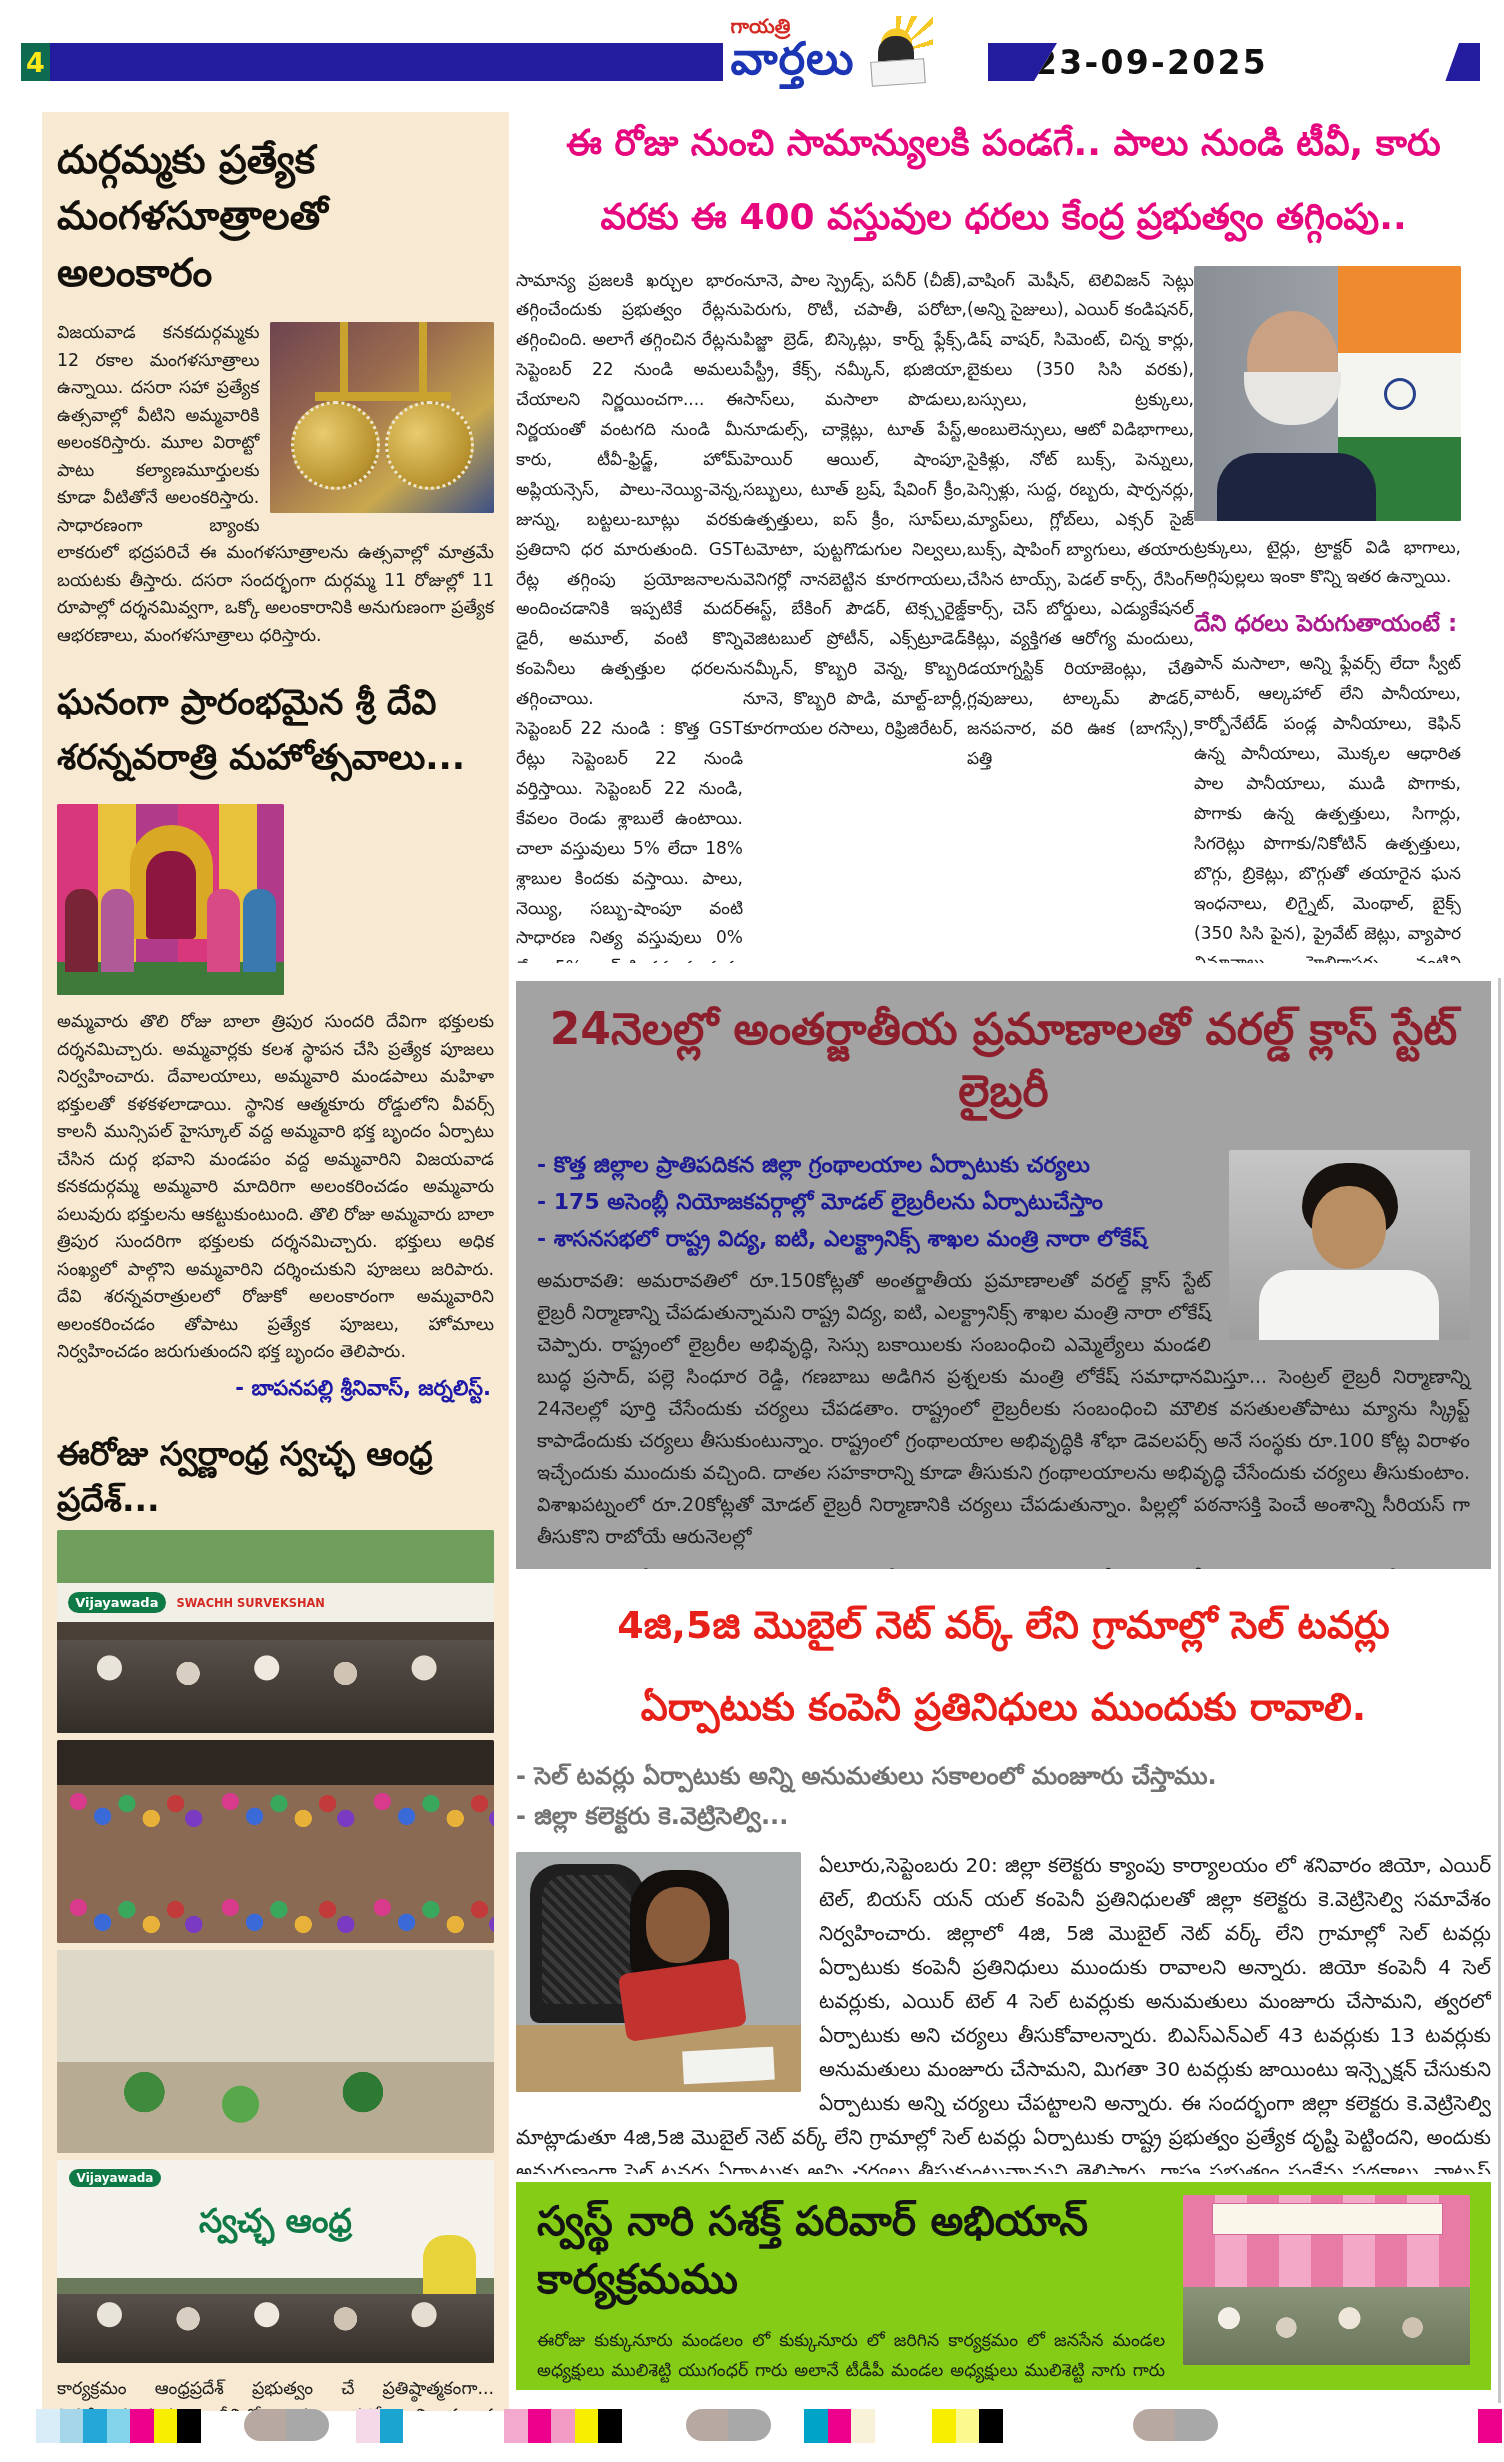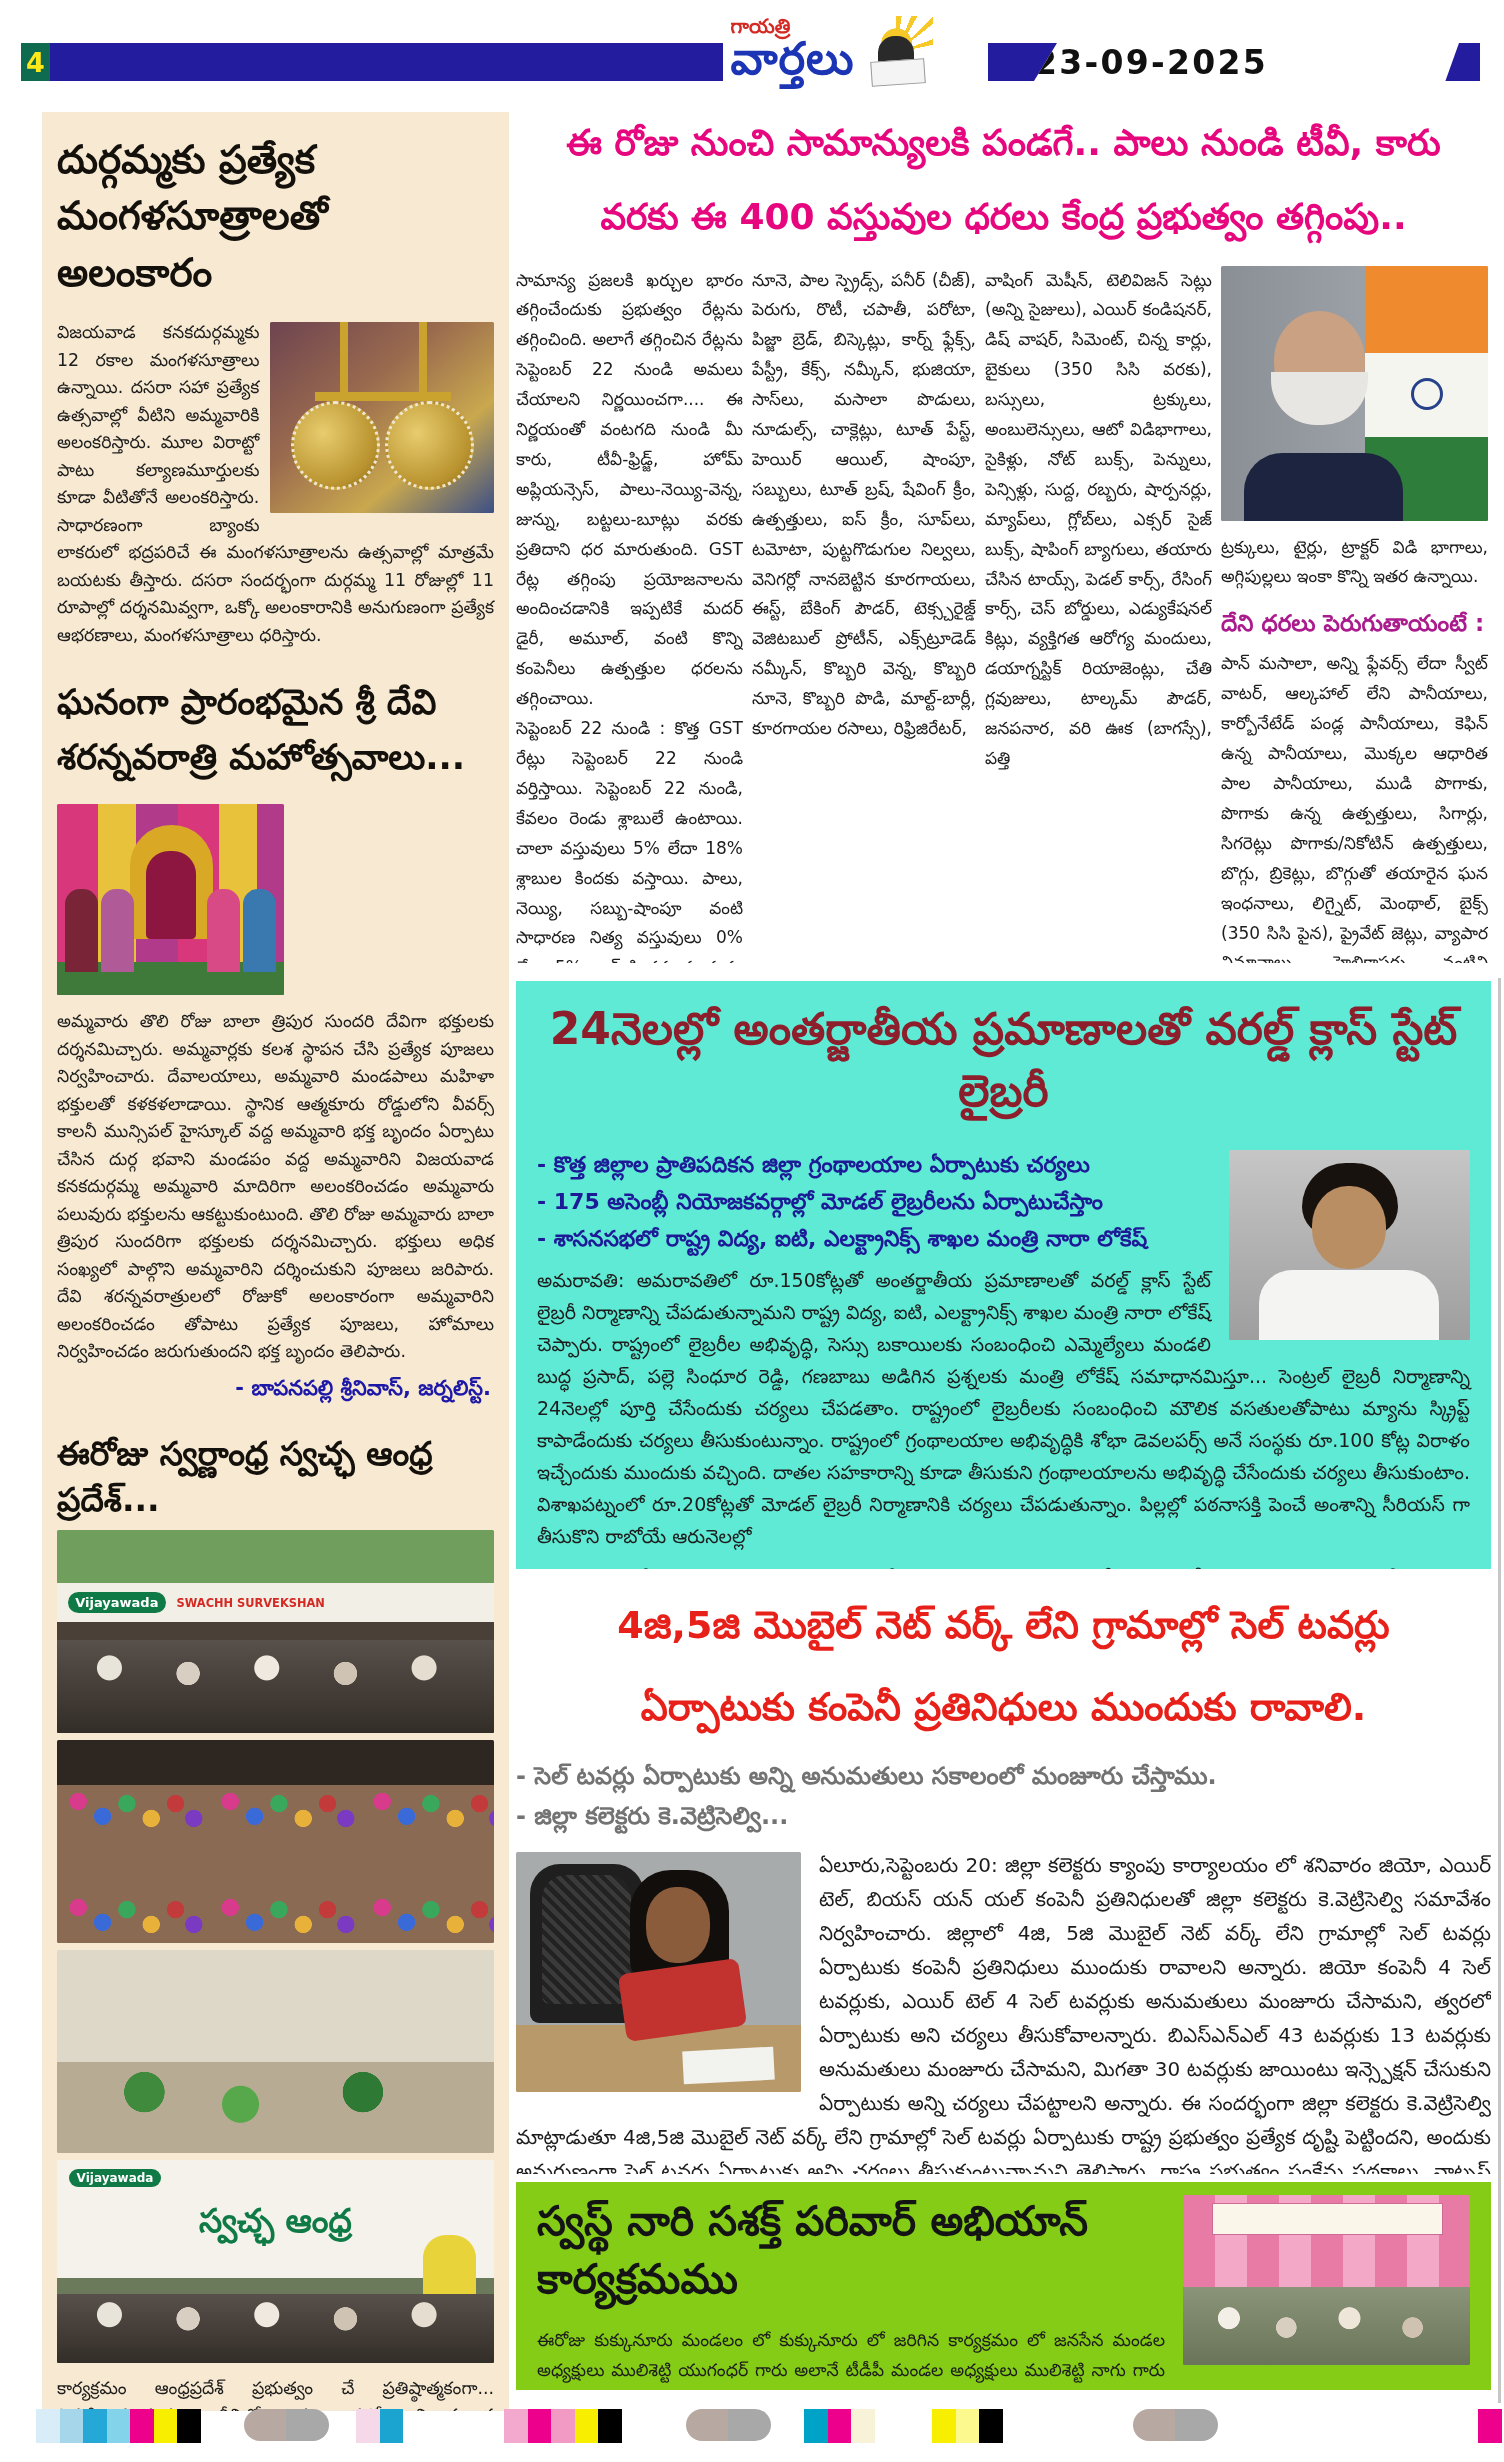--- a/index.html
+++ b/index.html
@@ -54,32 +54,32 @@
          background:radial-gradient(circle at 12% 30%,#e8e4da 0 12px,transparent 13px),radial-gradient(circle at 30% 36%,#d8cfc2 0 11.4px,transparent 12px),radial-gradient(circle at 48% 30%,#efe9df 0 12px,transparent 13px),radial-gradient(circle at 66% 36%,#cfc4b4 0 11.4px,transparent 12px),radial-gradient(circle at 84% 30%,#e4ddd0 0 12px,transparent 13px),linear-gradient(180deg,#58504a,#332d28);}
   .p2{background:radial-gradient(circle at 14% 58%,#d83a8c 0 8.3px,transparent 9px),radial-gradient(circle at 30% 72%,#3a6ad8 0 8.3px,transparent 9px),radial-gradient(circle at 46% 60%,#3aa85c 0 8.3px,transparent 9px),radial-gradient(circle at 62% 74%,#e8b23a 0 8.3px,transparent 9px),radial-gradient(circle at 78% 60%,#c23a3a 0 8.3px,transparent 9px),radial-gradient(circle at 90% 74%,#7a3ac2 0 8.3px,transparent 9px),linear-gradient(180deg,#2e2620 0 22%,#8a6a52 22% 100%);background-size:152px 106px,152px 106px,152px 106px,152px 106px,152px 106px,152px 106px,100% 100%;}
   .p3{background:radial-gradient(circle at 20% 70%,#3f8a3c 0 20px,transparent 20.5px),radial-gradient(circle at 42% 76%,#57a84a 0 18px,transparent 19px),radial-gradient(circle at 70% 70%,#2e7a34 0 20px,transparent 20.5px),linear-gradient(180deg,#ded8c8 0 55%,#b8ab94 55% 100%);}
   .p4{background:linear-gradient(180deg,#f4f2ea 0 58%,#6a7a5a 58% 100%);}
   .p4text{position:absolute;left:50%;top:41px;transform:translateX(-50%);font-size:33px;font-weight:bold;color:#0f7a46;white-space:nowrap;}
   .p4logo{position:absolute;left:12px;top:9px;background:#0f7a46;color:#fff;font-size:12px;font-weight:bold;border-radius:10px;padding:2.3px 7.6px;}
   .cutout{position:absolute;right:18px;bottom:13.6px;width:53px;height:114px;background:#e8d43a;border-radius:23px 23px 4.5px 4.5px;}
   
   .center{position:absolute;left:516px;top:106px;width:975px;}
   .gst-head{color:#e6077e;font-size:36px;font-weight:bold;text-align:center;line-height:2.05;height:155px;overflow:hidden;}
-  .gst-grid{display:grid;grid-template-columns:227px 224px 227px 267px;column-gap:9px;height:697px;overflow:hidden;margin-top:4.5px;}
+  .gst-grid{display:grid;grid-template-columns:227px 224px 227px 267px;height:697px;overflow:hidden;margin-top:4.5px;}
   .gcol{font-size:17px;line-height:1.76;text-align:justify;overflow:hidden;}
   .gsub2{color:#aa1b8d;font-weight:bold;font-size:23px;margin:10.6px 0 6px;}
   .modi{width:267px;height:255px;margin-bottom:12px;background:linear-gradient(90deg,#8a8f96,#aab0b6);}
   .flag{position:absolute;right:0;top:0;width:46%;height:100%;
         background:linear-gradient(180deg,#f08a2e 0 34%,#f5f5f0 34% 67%,#2e7d3a 67% 100%);}
   .wheel{position:absolute;right:45px;top:44%;width:26px;height:26px;border:3px solid #27418a;border-radius:50%;}
   .mface{position:absolute;left:53px;top:45px;width:91px;height:99px;border-radius:50% 50% 46% 46%;background:#caa183;}
   .mbeard{position:absolute;left:50px;top:106px;width:97px;height:53px;border-radius:0 0 45px 45px;background:#e8e6e2;}
   .mbody{position:absolute;left:23px;bottom:0;width:159px;height:68px;border-radius:38px 38px 0 0;background:#1c2440;}
   
-  .lib{position:relative;background:#5eead4;margin-top:18px;padding:15px 21px;box-sizing:border-box;height:588px;overflow:hidden;}
+  .lib{position:relative;background:#a3a3a3;margin-top:18px;padding:15px 21px;box-sizing:border-box;height:588px;overflow:hidden;}
   .lib-head{color:#8d1f2d;font-size:44px;font-weight:bold;text-align:center;margin:7.6px 0 21px;}
   .lib-bullet{color:#1c1a96;font-weight:bold;font-size:22px;line-height:1.55;margin:3px 0;}
   .lib-body{font-size:19px;line-height:1.68;text-align:justify;margin-top:9px;}
   .lokesh{float:right;width:241px;height:190px;margin:1.5px 0 10.6px 18px;background:linear-gradient(180deg,#c6c6c6,#9e9e9e);}
   .lhair{position:absolute;left:73px;top:13.6px;width:96px;height:73px;border-radius:45px 45px 30px 30px;background:#17120e;}
   .lface{position:absolute;left:83px;top:36px;width:74px;height:83px;border-radius:48%;background:#b98e63;}
   .lshirt{position:absolute;left:30px;bottom:0;width:180px;height:70px;border-radius:33px 33px 0 0;background:#f4f4f2;}
   
   .towers{height:593px;overflow:hidden;margin-top:12px;}
   .tw-head{color:#e8201a;font-size:38px;font-weight:bold;text-align:center;line-height:1.3;}

